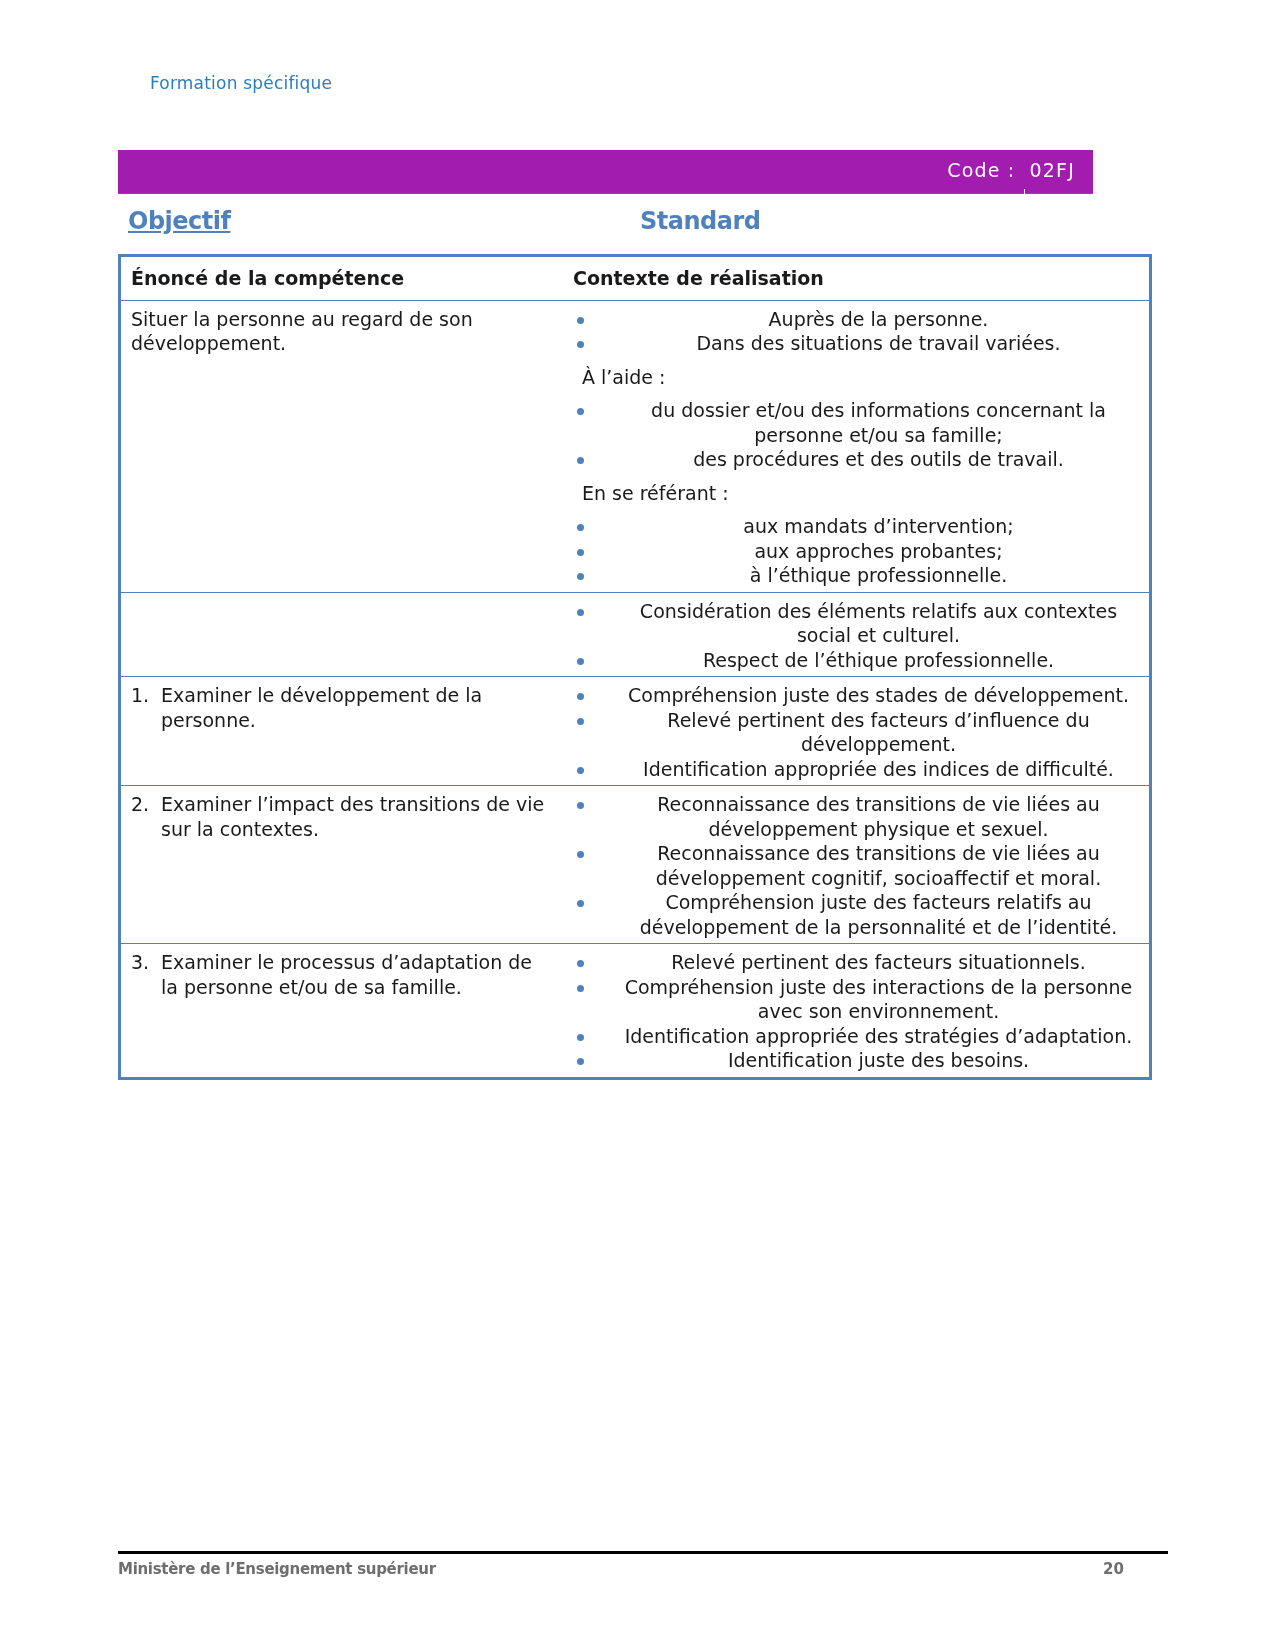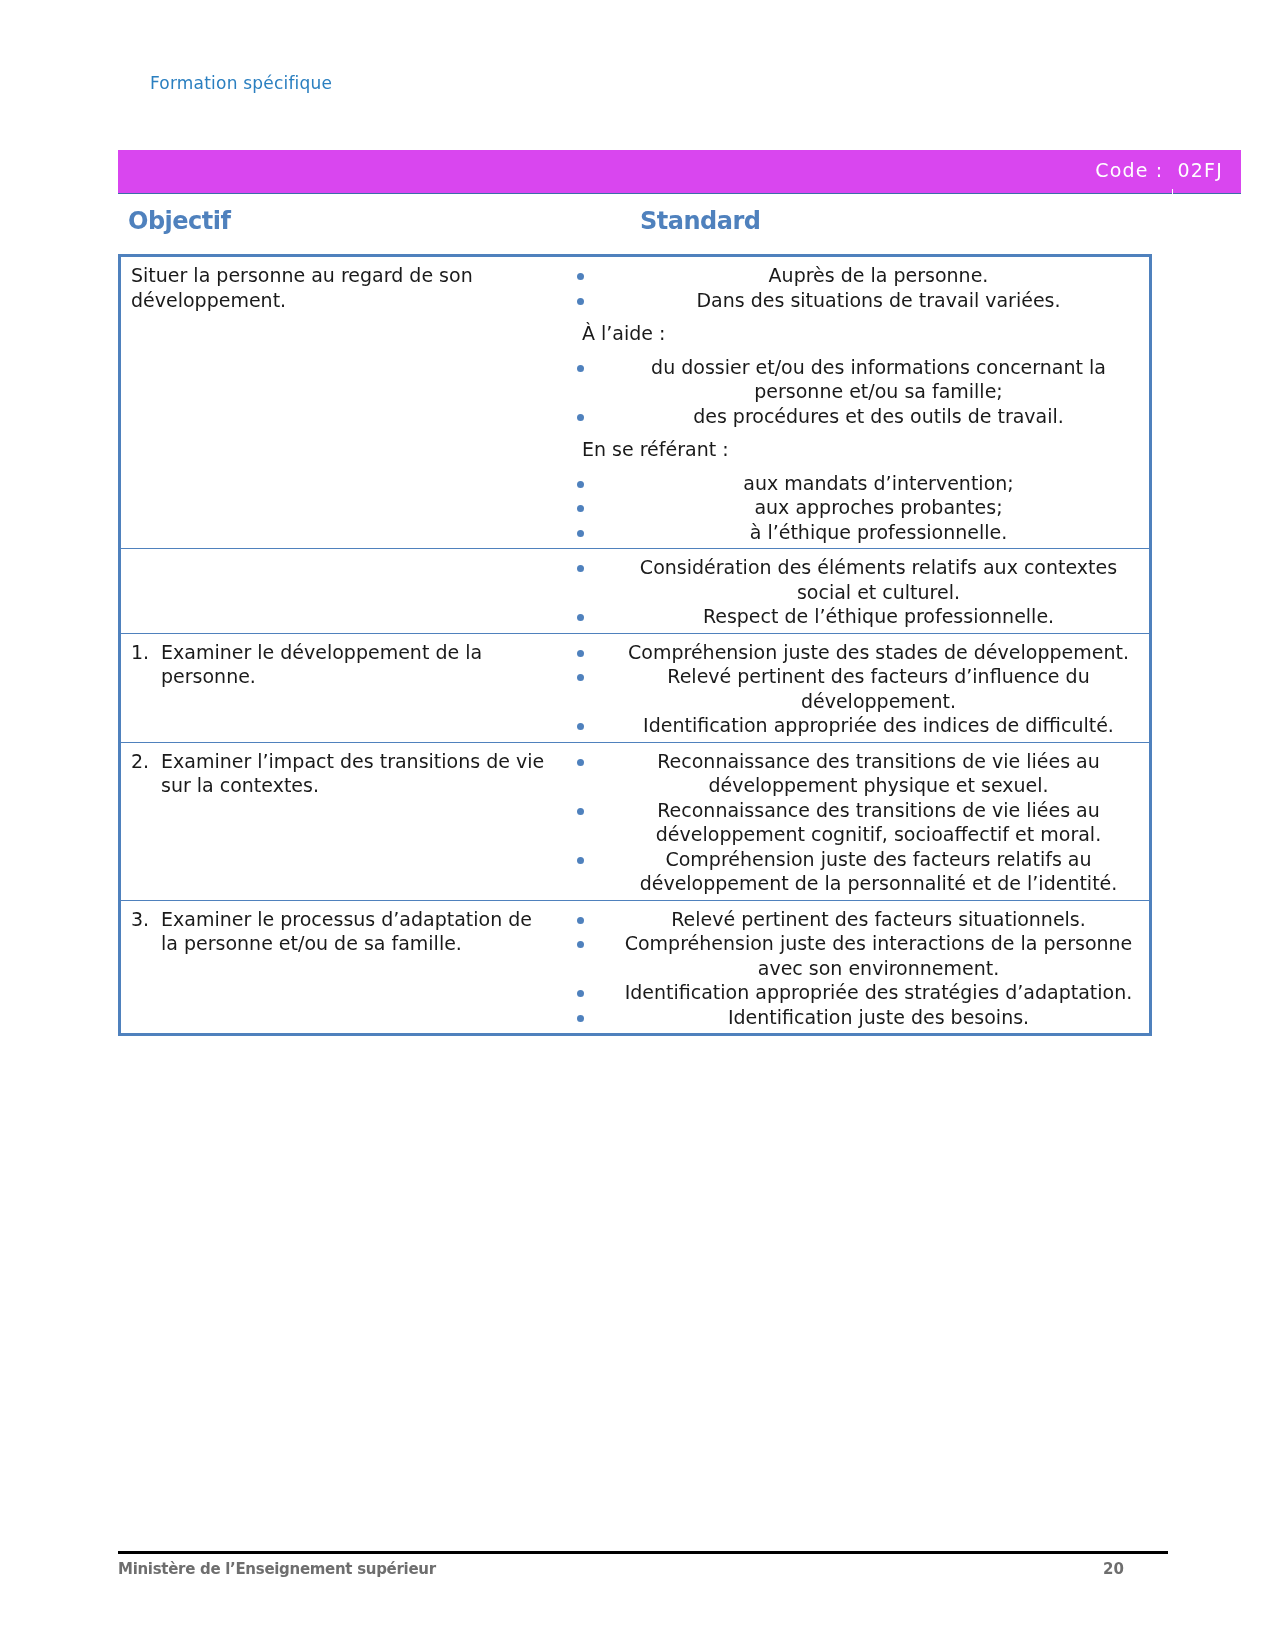--- a/index.html
+++ b/index.html
@@ -1,23 +1,23 @@
 <!DOCTYPE html>
 <html><head>
 <meta charset="utf-8">
 <style>
   html, body { margin: 0; padding: 0; background: #ffffff; }
   body { width: 1275px; height: 1650px; position: relative; font-family: "DejaVu Sans", sans-serif; color: #1a1a1a; }
   .running-head { position: absolute; left: 118px; top: 73px; font-size: 17px; color: #2a7fc0; letter-spacing: 0.2px; margin-left: 32px; }
-  .banner { position: absolute; left: 118px; top: 150px; width: 1123px; height: 43px; background: #d946ef; border-bottom: 1px solid #3c6ea8; }
+  .banner { position: absolute; left: 118px; top: 150px; width: 975px; height: 43px; background: #a21caf; border-bottom: 1px solid #3c6ea8; }
   .banner .code { position: absolute; right: 18px; top: 9px; color: #ffffff; font-size: 19px; letter-spacing: 1.2px; }
   .banner .code .val { margin-left: 14px; }
   .banner .sep { position: absolute; right: 68px; bottom: -1px; width: 1px; height: 5px; background: #ffffff; }
   .col-title { position: absolute; top: 207px; font-size: 24px; font-weight: bold; color: #4f81bd; letter-spacing: -0.5px; }
-  .col-title.obj { left: 128px; }
+  .col-title.obj { left: 128px; text-decoration: underline; }
   .col-title.std { left: 640px; }
   table.comp { position: absolute; left: 118px; top: 254px; width: 1034px; border-collapse: collapse; border: 3px solid #4f81bd; font-size: 19px; line-height: 24.5px; }
   table.comp td { vertical-align: top; padding: 6px 10px 4px 10px; border-top: 1px solid #4f81bd; }
   table.comp td.left { width: 420px; }
   table.comp td.right { padding-left: 12px; }
   .hd { font-weight: bold; padding-top: 9px !important; padding-bottom: 9px !important; }
   ul.bul { list-style: none; margin: 0; padding: 0; }
   ul.bul li { position: relative; padding-left: 45px; text-align: center; }
   ul.bul li::before { content: ""; position: absolute; left: 4px; top: 10px; width: 7px; height: 7px; border-radius: 50%; background: #4f81bd; }
   .plain { margin: 9px; }
@@ -37,20 +37,24 @@
     <span>Code :</span><span class="val">02FJ</span>
   </div>
   <div class="sep"></div>
 </div>
 
 <div class="col-title obj">Objectif</div>
 <div class="col-title std">Standard</div>
 
 <table class="comp">
   <tbody>
+      <tr>
+    <td class="left hd">Énoncé de la compétence</td>
+    <td class="right hd">Contexte de réalisation</td>
+  </tr>
   <tr>
     <td class="left">Situer la personne au regard de son développement.</td>
     <td class="right">
       <ul class="bul">
         <li>Auprès de la personne.</li>
         <li>Dans des situations de travail variées.</li>
       </ul>
       <p class="plain">À l’aide :</p>
       <ul class="bul">
         <li>du dossier et/ou des informations concernant la personne et/ou sa famille;</li>

